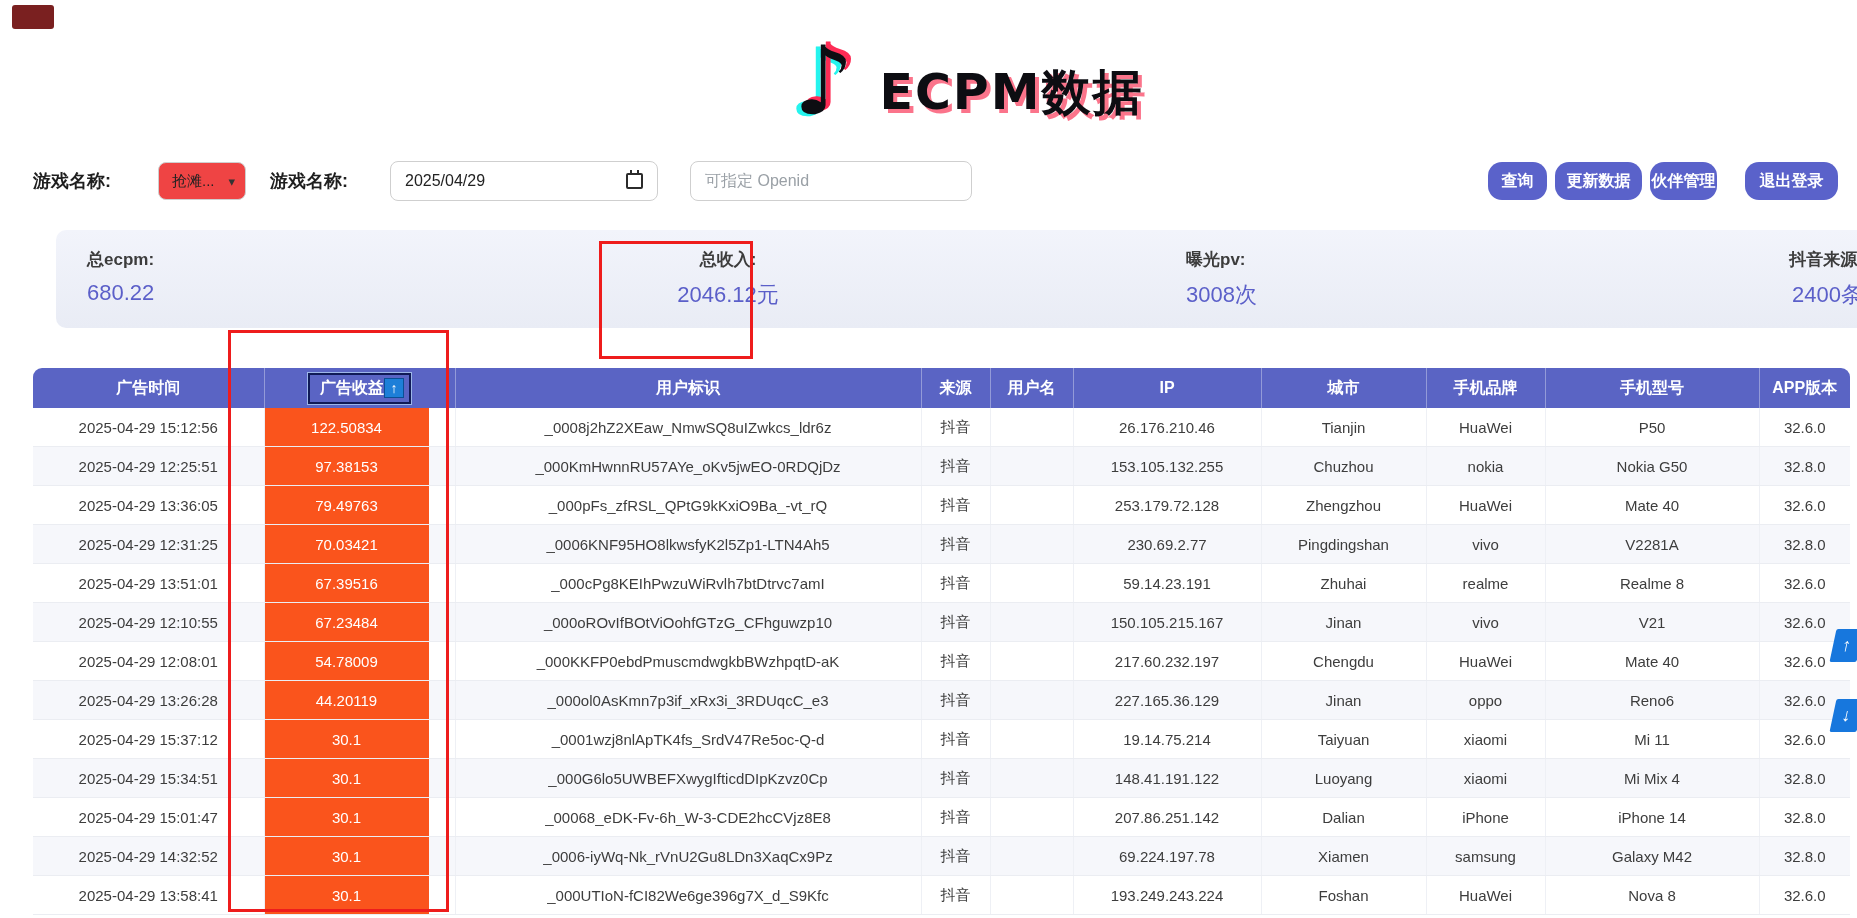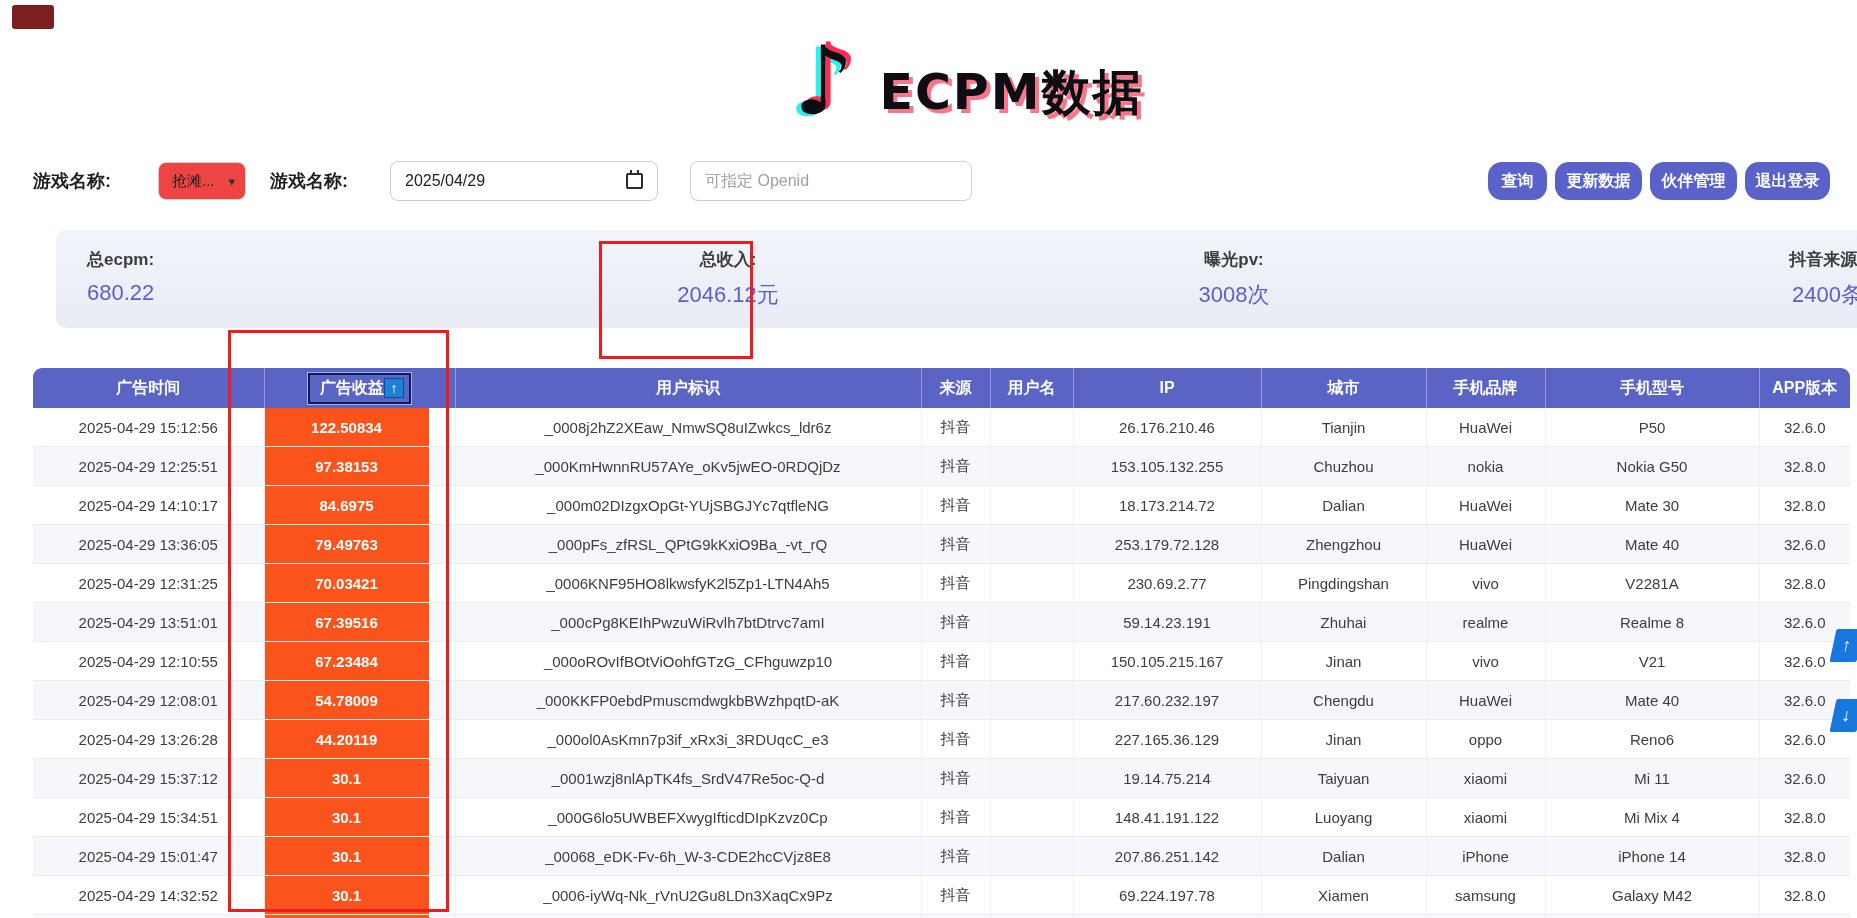--- a/index.html
+++ b/index.html
@@ -43,47 +43,47 @@
   .cal-icon { margin-left:auto; width:17px; height:16px; border:2px solid #2b2b2b;
               border-radius:2px; position:relative; }
   .cal-icon::before, .cal-icon::after { content:""; position:absolute; top:-5px; width:2px;
               height:4px; background:#2b2b2b; }
   .cal-icon::before { left:2px; } .cal-icon::after { right:2px; }
   .btn { position:absolute; top:2px; height:38px; border:none; border-radius:14px;
          background:#5a62ca; color:#fff; font-size:16px; font-weight:bold;
          font-family:inherit; cursor:pointer; }
   #btn-query   { left:1488px; width:59px; }
   #btn-update  { left:1555px; width:87px; }
-  #btn-partner { left:1650px; width:87px; }
-  #btn-logout  { left:1745px; width:85px; }
+  #btn-partner { left:1650px; width:67px; }
+  #btn-logout  { left:1745px; width:93px; }
 
   
   .stats-band { position:absolute; left:33px; top:230px; width:1817px; height:98px;
                 border-radius:10px; background:linear-gradient(180deg,#f2f4fb 0%,#e9ecf5 100%);margin-left:23px; }
   .stat { position:absolute; top:0; height:98px; padding-top:18px; }
   .stat .s-label { font-size:17px; font-weight:bold; color:#3c3c3c; display:block; }
   .stat .s-value { font-size:22px; font-weight:normal; color:#5b5fc9; display:block; margin-top:9px; }
   #stat-ecpm   { left:31px; text-align:left; }
   #stat-income { left:542px; width:260px; text-align:center; }
-  #stat-pv     { left:1048px; width:260px; text-align:center; }
+  #stat-pv     { left:1130px; width:260px; text-align:left; }
   #stat-source { right:10px; text-align:right; }
 
   
   .table-wrap { position:absolute; left:33px; top:368px; width:1817px;
                 border-radius:9px 9px 0 0; overflow:hidden; }
   table { border-collapse:collapse; table-layout:fixed; width:1817px; }
   thead th { height:40px; background:#5a64c4; color:#fff; font-size:16px; font-weight:bold;
              text-align:center; border-right:1px solid rgba(255,255,255,0.35); }
   thead th:last-child { border-right:none; }
   tbody td { height:38px; font-size:15px; color:#3d3d3d; text-align:center;
              border-bottom:1px solid #ebedf2; border-right:1px solid #eef0f5;
              overflow:hidden; white-space:nowrap; }
   tbody td:last-child { border-right:none; }
   tbody tr:nth-child(even) td { background:#f6f7fb; }
-  td.revenue { padding:0;font-weight:bold; }
+  td.revenue { padding:0; }
   .revenue-pill { height:38px; margin-right:26px; background:#fa541c; color:#fff;
                   display:flex; align-items:center; justify-content:center; font-size:15px; }
   .sort-widget { display:inline-flex; align-items:center; padding:3px 5px 3px 10px;
                  border:2px solid #101a57; box-shadow:0 0 0 1px #9db6e8; background:transparent;
                  cursor:pointer; }
   .sort-arrow-box { display:inline-flex; align-items:center; justify-content:center;
                     width:20px; height:20px; background:#1d7fd8; color:#fff; font-size:14px;
                     font-weight:bold; border:1px solid #0b4f95; }
 
   
@@ -208,34 +208,20 @@
             <td>_000KmHwnnRU57AYe_oKv5jwEO-0RDQjDz</td>
             <td>抖音</td>
             <td></td>
             <td>153.105.132.255</td>
             <td>Chuzhou</td>
             <td>nokia</td>
             <td>Nokia G50</td>
             <td>32.8.0</td>
           </tr>
           <tr>
-            <td>2025-04-29 14:10:17</td>
-            <td class="revenue">
-              <div class="revenue-pill">84.6975</div>
-            </td>
-            <td>_000m02DIzgxOpGt-YUjSBGJYc7qtfleNG</td>
-            <td>抖音</td>
-            <td></td>
-            <td>18.173.214.72</td>
-            <td>Dalian</td>
-            <td>HuaWei</td>
-            <td>Mate 30</td>
-            <td>32.8.0</td>
-          </tr>
-          <tr>
             <td>2025-04-29 13:36:05</td>
             <td class="revenue">
               <div class="revenue-pill">79.49763</div>
             </td>
             <td>_000pFs_zfRSL_QPtG9kKxiO9Ba_-vt_rQ</td>
             <td>抖音</td>
             <td></td>
             <td>253.179.72.128</td>
             <td>Zhengzhou</td>
             <td>HuaWei</td>

